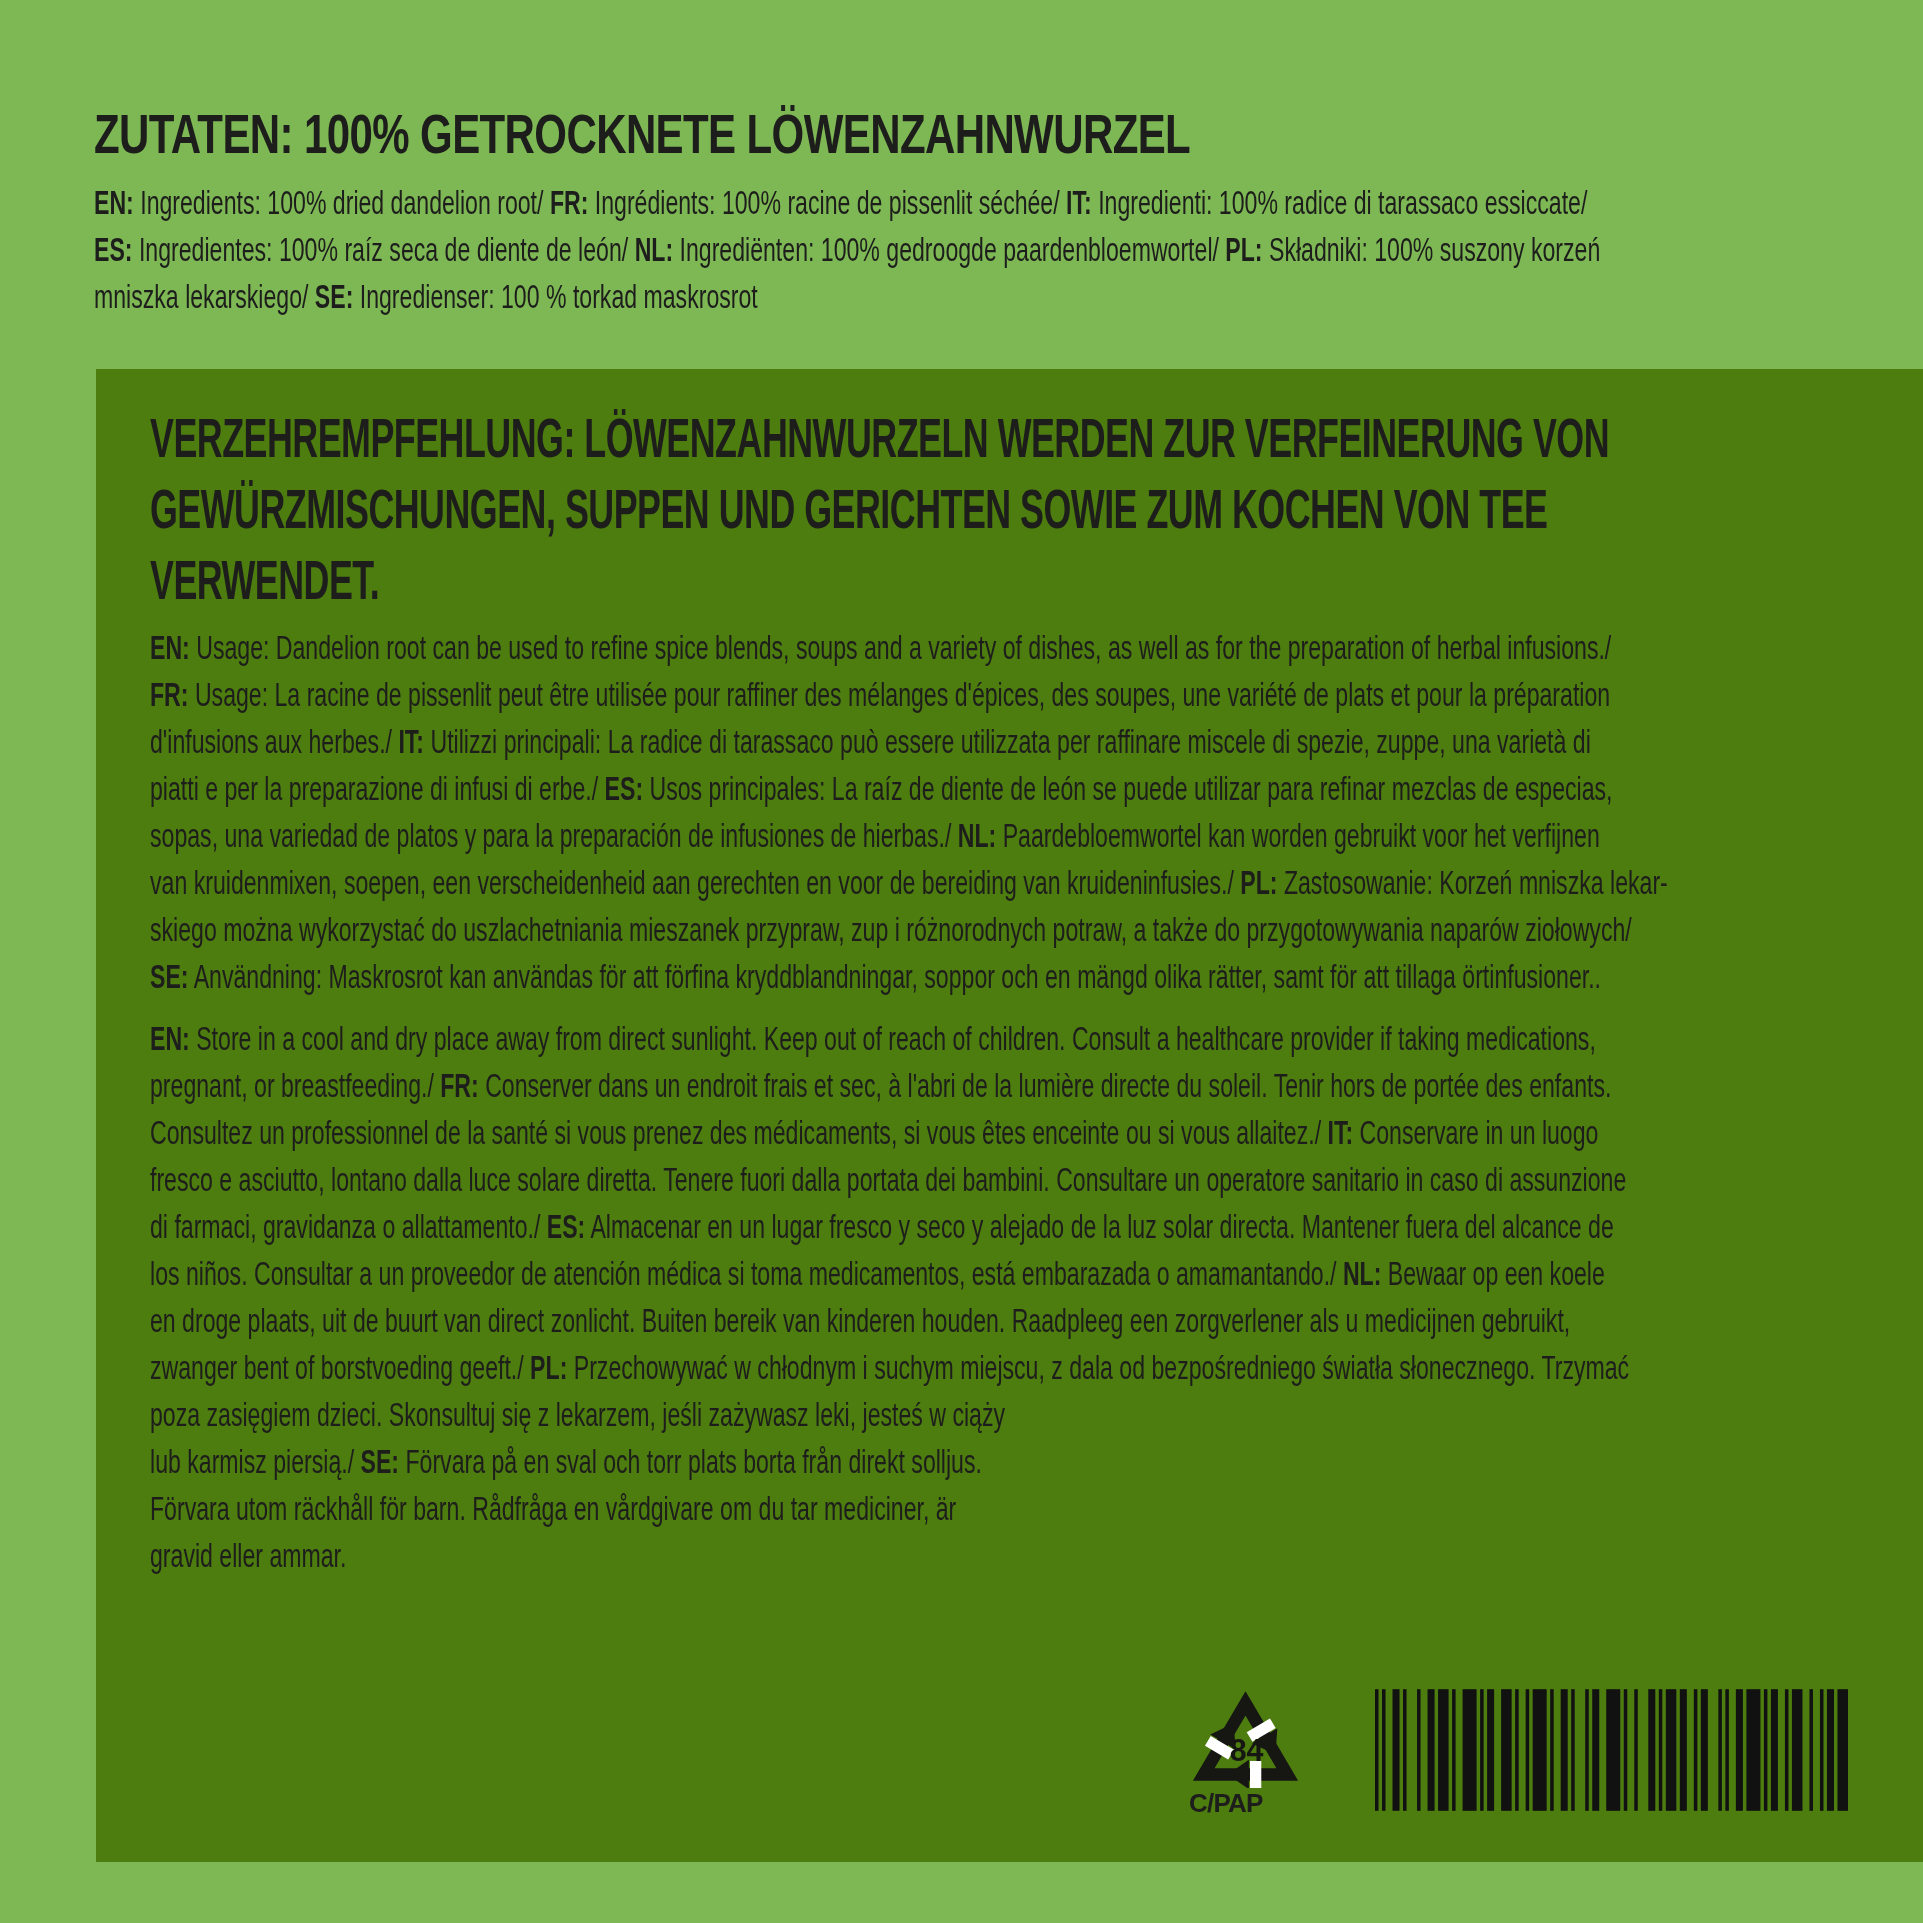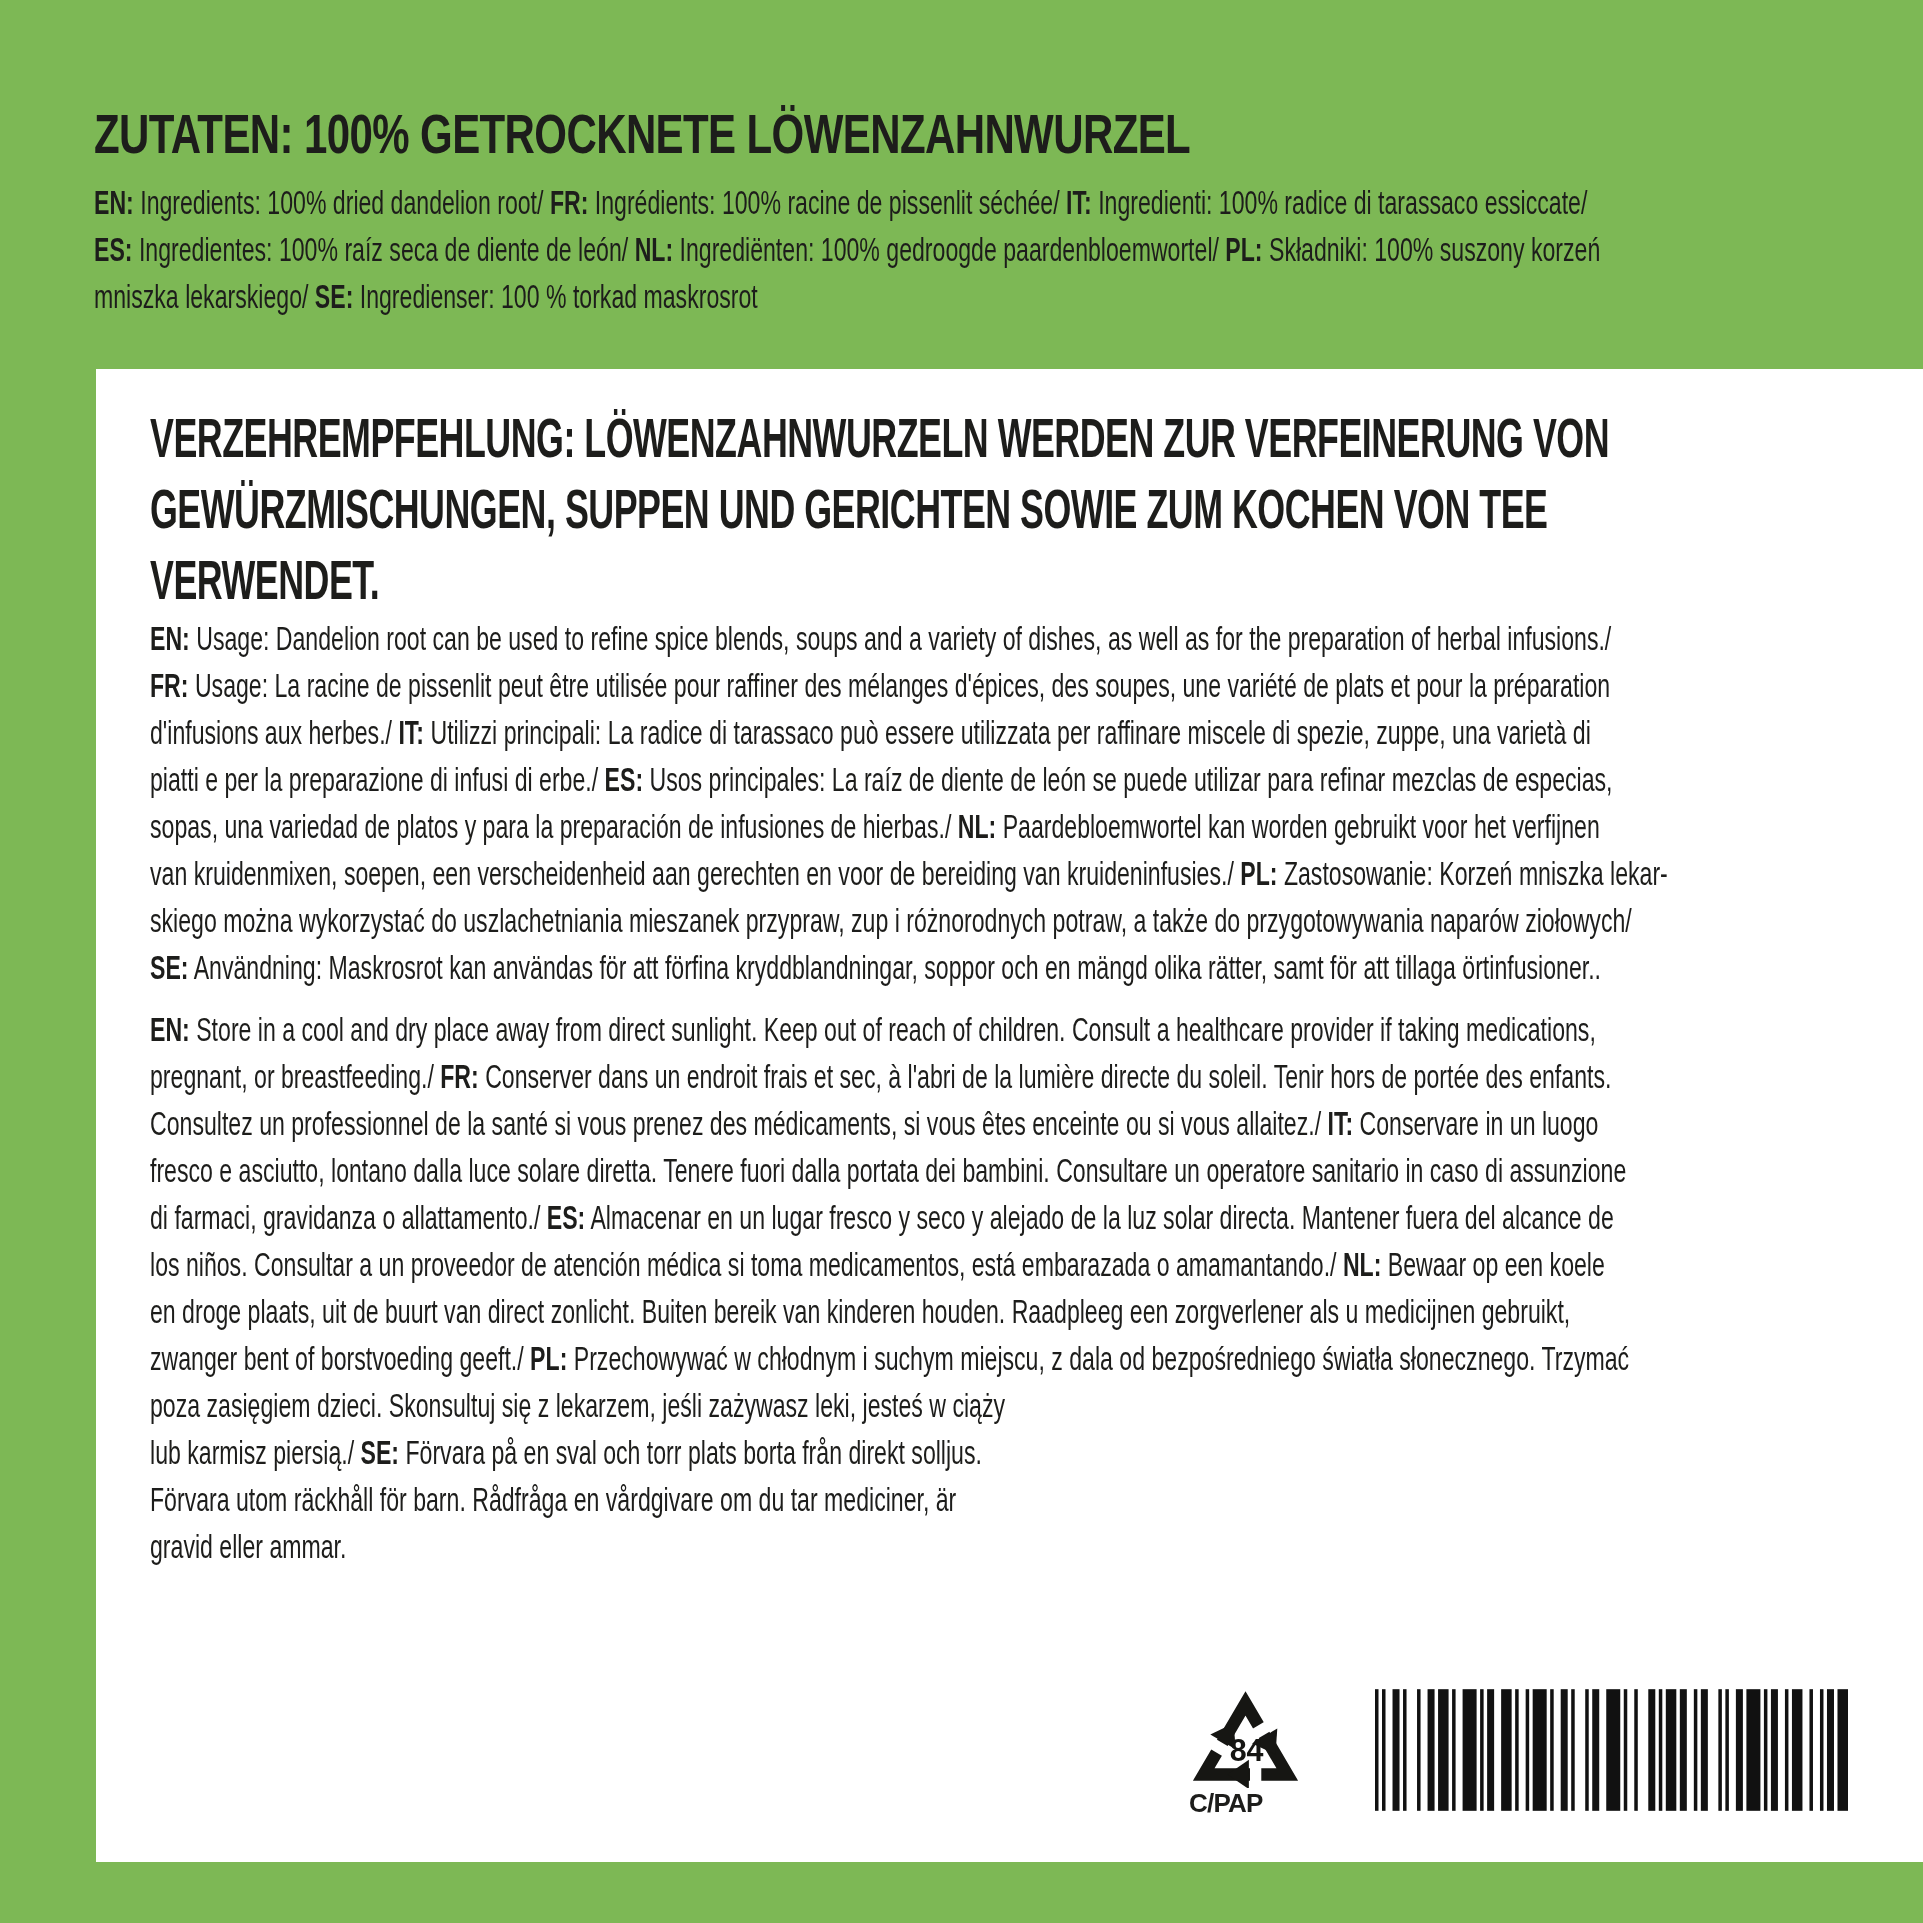--- a/index.html
+++ b/index.html
@@ -14,29 +14,29 @@
     font-weight:bold;font-size:56px;line-height:57px;white-space:nowrap;
     transform:scaleX(0.75);transform-origin:0 0;letter-spacing:-0.8px;
   }
   .ingredients{margin-top:16.5px;}
   .body-line{
     font-size:33px;line-height:47px;white-space:nowrap;
     transform:scaleX(0.70);transform-origin:0 0;
   }
   .info-panel{
     position:absolute;left:96px;top:369px;right:0;bottom:62px;
-    background:#ffffff;overflow:hidden;
+    background:#4d7c0f;overflow:hidden;
   }
   .panel-inner{position:absolute;left:54px;top:0;right:0;}
   .head-line{
     font-weight:bold;font-size:56px;line-height:71px;white-space:nowrap;
     transform:scaleX(0.64);transform-origin:0 0;letter-spacing:-0.8px;
   }
   .usage-heading{margin-top:33px;}
-  .usage-text{}
+  .usage-text{margin-top:9px;}
   .storage-heading{margin-top:41px;}
   .storage-text{margin-top:15px;}
   b{font-weight:bold;}
   .recycle-block{position:absolute;left:1093px;top:1322px;width:120px;text-align:left;}
   .recycle-material{
     font-weight:bold;font-size:26px;line-height:30px;letter-spacing:-0.8px;margin-top:-3px;
   }
   .barcode-wrap{position:absolute;left:1279px;top:1320px;width:473px;height:122px;}
 </style>
 </head>

